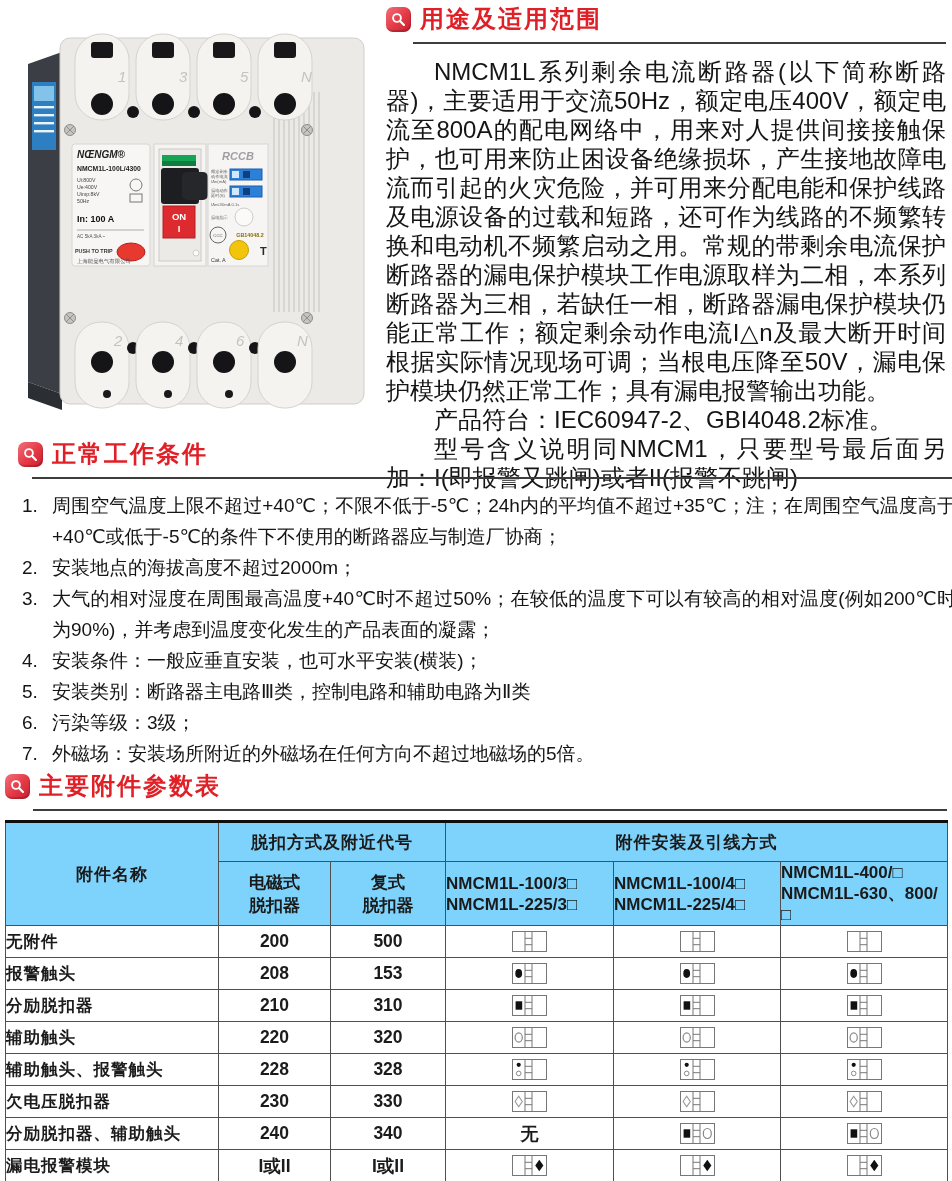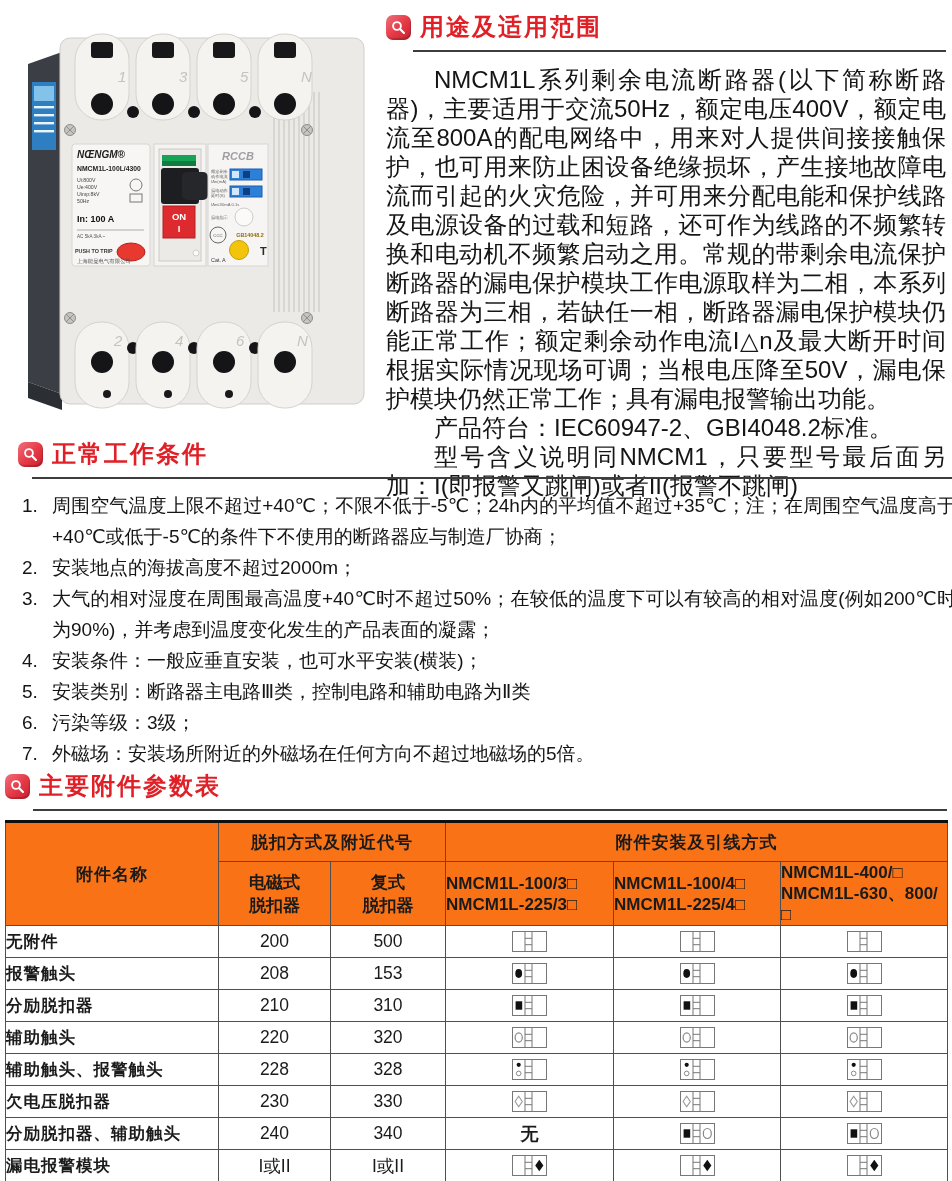--- a/index.html
+++ b/index.html
@@ -9,48 +9,48 @@
   
   .sec-head{display:flex;align-items:center;gap:9px;}
   .badge{width:25px;height:25px;border-radius:7px;flex:none;
          background:linear-gradient(135deg,#f0707a 0%,#e43845 55%,#c9202e 100%);
          box-shadow:inset -1px -2px 1px rgba(0,0,0,.18);
          display:flex;align-items:center;justify-content:center;}
   .sec-title{margin:0;font-size:24px;font-weight:bold;color:#e01f26;letter-spacing:2px;}
   .rule{height:2px;background:#3d3d3d;margin-top:7px;}
 
   
-  .sec-usage{position:absolute;left:386px;top:11px;width:560px;}
+  .sec-usage{position:absolute;left:386px;top:3px;width:560px;}
   .sec-usage .rule{margin-left:27px;}
   .paras{margin-top:13px;}
   .para{margin:0;text-indent:2em;font-size:24px;line-height:29px;text-align:justify;color:#151515;}
 
   
   .sec-cond{position:absolute;left:18px;top:438px;width:940px;}
   .sec-cond .rule{margin-left:14px;}
   .cond-list{margin-top:11px;}
   .cond-item{display:flex;font-size:19px;line-height:31px;color:#151515;}
   .cond-num{width:30px;flex:none;padding-left:4px;}
   .cond-text{flex:1;text-align:justify;padding-right:2px;}
 
   
   .sec-table{position:absolute;left:5px;top:770px;width:942px;}
   .sec-table .rule{margin-left:28px;}
   table.acc{border-collapse:collapse;table-layout:fixed;width:942px;margin-top:9px;
             border-top:3px solid #0f0f0f;border-bottom:3px solid #0f0f0f;}
   .acc th,.acc td{border:1px solid #4f4f4f;padding:0;}
-  .acc thead th{background:#f97316;font-weight:bold;color:#1a1a1a;}
+  .acc thead th{background:#7dd3fc;font-weight:bold;color:#1a1a1a;}
   .th-group{height:38px;font-size:17px;letter-spacing:1px;}
   .th-name{font-size:17px;letter-spacing:1px;}
   .th-sub{height:56px;font-size:17px;line-height:23px;}
   .th-inst{font-size:17px;line-height:21px;text-align:left;padding-left:7px;font-weight:600;
            letter-spacing:0;}
   .acc tbody td{height:31px;}
   .td-name{font-size:16.5px;font-weight:bold;padding-left:13px;letter-spacing:1px;}
-  .td-code{font-size:17.5px;text-align:center;font-weight:normal;}
+  .td-code{font-size:17.5px;text-align:center;font-weight:bold;}
   .td-icon{text-align:center;}
   .td-none{font-size:18px;text-align:center;font-weight:bold;}
   .acc-icon{vertical-align:middle;}
 
   .photo{position:absolute;left:12px;top:22px;width:362px;height:398px;}
 </style>
 </head>
 <body>
 
 <div class="page">

